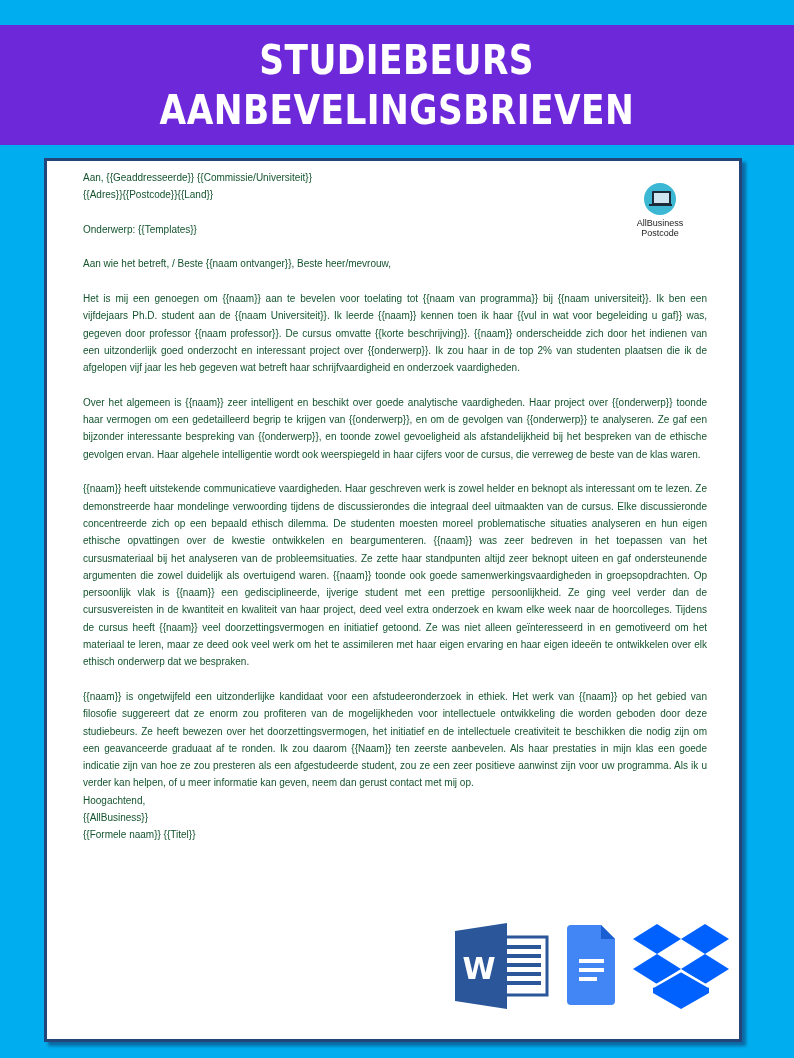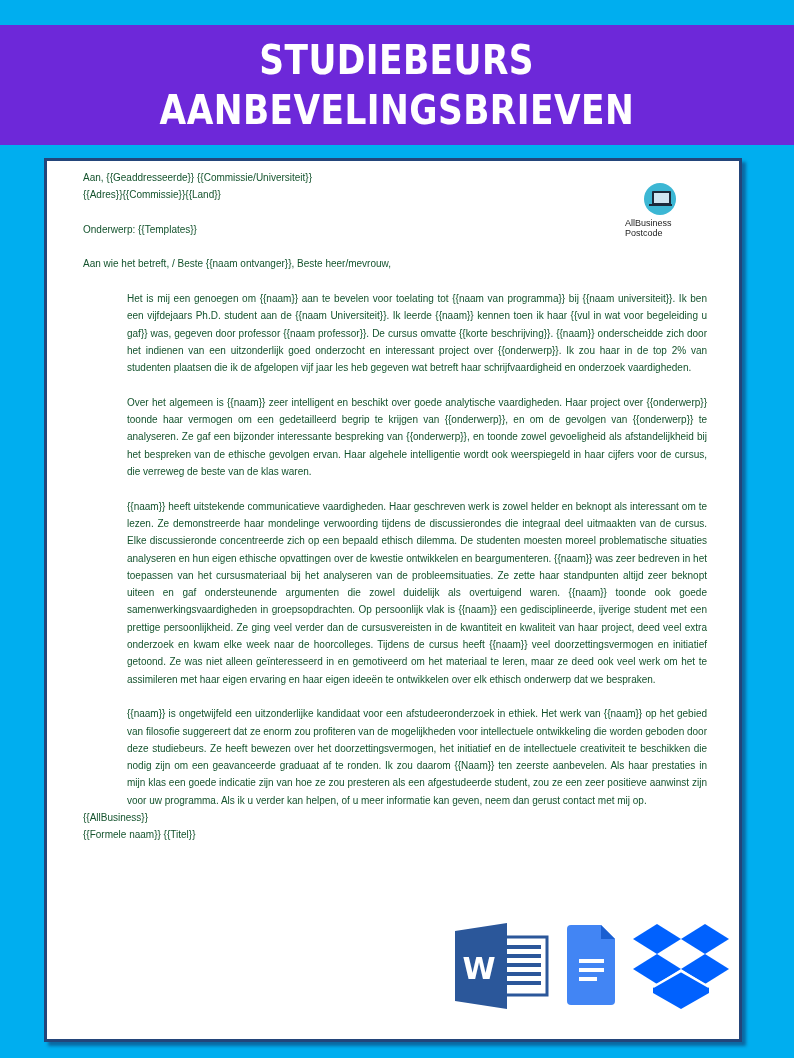--- a/index.html
+++ b/index.html
@@ -29,24 +29,24 @@
     border: 3px solid #23457a;
     box-shadow: 4px 4px 3px rgba(20, 50, 100, 0.55);
   }
   .letter {
     position: absolute; left: 36px; top: 8px; width: 624px;
     font-size: 10px; line-height: 17.3px; color: #14532d;
     font-family: "Liberation Sans", sans-serif;
   }
   .letter p { margin: 0; }
   .letter .gap { height: 17.3px; }
-  .letter .just { text-align: justify; margin-left: 44px; }
+  .letter .just { text-align: justify; }
   .letter b { font-weight: normal; }
   .logo {
-    position: absolute; left: 578px; top: 22px; width: 70px; 
+    position: absolute; left: 578px; top: 22px; width: 70px; text-align: center;
   }
   .logo .circle {
     width: 32px; height: 32px; border-radius: 50%; background: #3cb7d4;
     margin: 0 auto; position: relative; overflow: hidden;
   }
   .logo .screen {
     position: absolute; left: 8px; top: 8px; width: 15px; height: 10px;
     border: 2px solid #1c2a3a; background: #cfe6f1; border-radius: 1px;
   }
   .logo .base {
@@ -76,33 +76,34 @@
       <div class="base"></div>
     </div>
     <div class="text">
       <div>AllBusiness</div>
       <div>Postcode</div>
     </div>
   </div>
 
   <div class="letter">
     <p>Aan, {{Geaddresseerde}} {{Commissie/Universiteit}}</p>
-    <p>{{Adres}}{{Commissie}}{{Land}}</p>
+    <p>{{Adres}}{{Postcode}}{{Land}}</p>
     <div class="gap"></div>
     <p><b>Onderwerp:</b><span> {{Templates}}</span></p>
     <div class="gap"></div>
     <p>Aan wie het betreft, / Beste {{naam ontvanger}}, Beste heer/mevrouw,</p>
     <div class="gap"></div>
     <p class="just">Het is mij een genoegen om {{naam}} aan te bevelen voor toelating tot {{naam van programma}} bij {{naam universiteit}}. Ik ben een vijfdejaars Ph.D. student aan de {{naam Universiteit}}. Ik leerde {{naam}} kennen toen ik haar {{vul in wat voor begeleiding u gaf}} was, gegeven door professor {{naam professor}}. De cursus omvatte {{korte beschrijving}}. {{naam}} onderscheidde zich door het indienen van een uitzonderlijk goed onderzocht en interessant project over {{onderwerp}}. Ik zou haar in de top 2% van studenten plaatsen die ik de afgelopen vijf jaar les heb gegeven wat betreft haar schrijfvaardigheid en onderzoek vaardigheden.</p>
     <div class="gap"></div>
     <p class="just">Over het algemeen is {{naam}} zeer intelligent en beschikt over goede analytische vaardigheden. Haar project over {{onderwerp}} toonde haar vermogen om een gedetailleerd begrip te krijgen van {{onderwerp}}, en om de gevolgen van {{onderwerp}} te analyseren. Ze gaf een bijzonder interessante bespreking van {{onderwerp}}, en toonde zowel gevoeligheid als afstandelijkheid bij het bespreken van de ethische gevolgen ervan. Haar algehele intelligentie wordt ook weerspiegeld in haar cijfers voor de cursus, die verreweg de beste van de klas waren.</p>
     <div class="gap"></div>
     <p class="just">{{naam}} heeft uitstekende communicatieve vaardigheden. Haar geschreven werk is zowel helder en beknopt als interessant om te lezen. Ze demonstreerde haar mondelinge verwoording tijdens de discussierondes die integraal deel uitmaakten van de cursus. Elke discussieronde concentreerde zich op een bepaald ethisch dilemma. De studenten moesten moreel problematische situaties analyseren en hun eigen ethische opvattingen over de kwestie ontwikkelen en beargumenteren. {{naam}} was zeer bedreven in het toepassen van het cursusmateriaal bij het analyseren van de probleemsituaties. Ze zette haar standpunten altijd zeer beknopt uiteen en gaf ondersteunende argumenten die zowel duidelijk als overtuigend waren. {{naam}} toonde ook goede samenwerkingsvaardigheden in groepsopdrachten. Op persoonlijk vlak is {{naam}} een gedisciplineerde, ijverige student met een prettige persoonlijkheid. Ze ging veel verder dan de cursusvereisten in de kwantiteit en kwaliteit van haar project, deed veel extra onderzoek en kwam elke week naar de hoorcolleges. Tijdens de cursus heeft {{naam}} veel doorzettingsvermogen en initiatief getoond. Ze was niet alleen geïnteresseerd in en gemotiveerd om het materiaal te leren, maar ze deed ook veel werk om het te assimileren met haar eigen ervaring en haar eigen ideeën te ontwikkelen over elk ethisch onderwerp dat we bespraken.</p>
     <div class="gap"></div>
     <p class="just">{{naam}} is ongetwijfeld een uitzonderlijke kandidaat voor een afstudeeronderzoek in ethiek. Het werk van {{naam}} op het gebied van filosofie suggereert dat ze enorm zou profiteren van de mogelijkheden voor intellectuele ontwikkeling die worden geboden door deze studiebeurs. Ze heeft bewezen over het doorzettingsvermogen, het initiatief en de intellectuele creativiteit te beschikken die nodig zijn om een geavanceerde graduaat af te ronden. Ik zou daarom {{Naam}} ten zeerste aanbevelen. Als haar prestaties in mijn klas een goede indicatie zijn van hoe ze zou presteren als een afgestudeerde student, zou ze een zeer positieve aanwinst zijn voor uw programma. Als ik u verder kan helpen, of u meer informatie kan geven, neem dan gerust contact met mij op.</p>
+    <p>Hoogachtend,</p>
     <p>{{AllBusiness}}</p>
     <p>{{Formele naam}} {{Titel}}</p>
   </div>
 
   <div class="apps">
 
     <svg class="app" style="left:2px;top:2px" width="94" height="86" viewBox="0 0 94 86">
       <rect x="40" y="14" width="52" height="58" fill="#ffffff" stroke="#2b579a" stroke-width="3"></rect>
       <rect x="48" y="22" width="38" height="4" fill="#2b579a"></rect>
       <rect x="48" y="31" width="38" height="4" fill="#2b579a"></rect>

